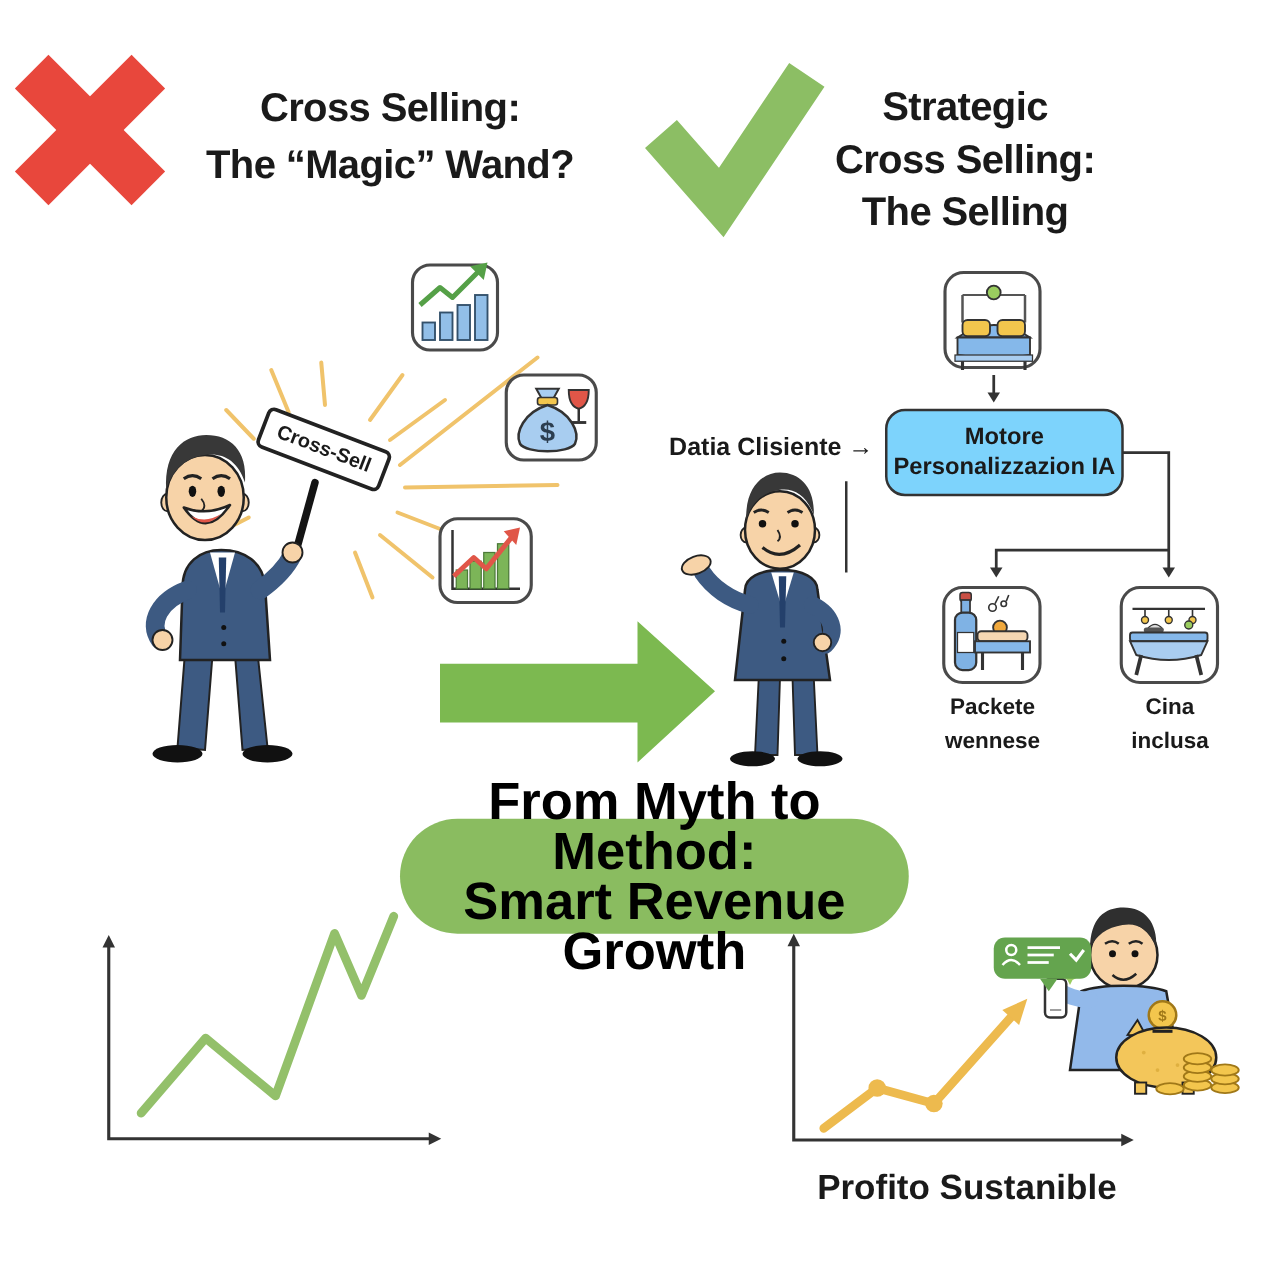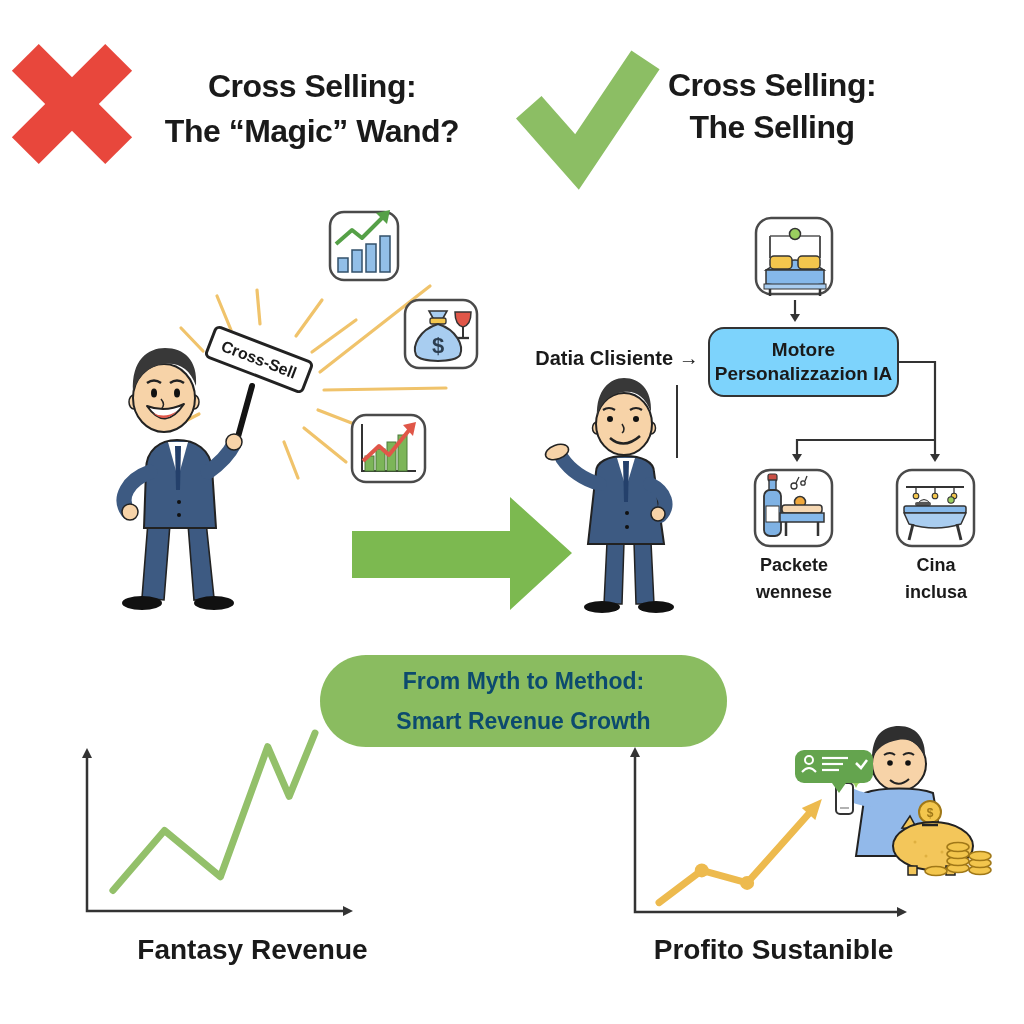--- a/index.html
+++ b/index.html
@@ -18,21 +18,21 @@
   }
   .flow-label{font-weight:bold;font-size:20px;white-space:nowrap;text-align:right;}
   .engine-box{
     background:#7dd3fc;border:2.5px solid #333;border-radius:16px;
     display:flex;flex-direction:column;align-items:center;justify-content:center;
     font-weight:bold;font-size:19px;line-height:24px;text-align:center;
   }
   .out-label{font-weight:bold;font-size:18px;line-height:27px;text-align:center;}
   .banner{
     border-radius:46px;display:flex;flex-direction:column;align-items:center;justify-content:center;
-    color:#0c4a6e;font-weight:bold;font-size:23px;line-height:40px;text-align:center;
+    color:#000000;font-weight:bold;font-size:42px;line-height:40px;text-align:center;
   }
   .chart-label{font-weight:bold;font-size:28px;text-align:center;}
 </style>
 </head>
 <body>
 
 <div id="canvas">
 
   <svg id="art" width="1024" height="1024" viewBox="0 0 1024 1024">
 
@@ -283,20 +283,21 @@
       </g>
     </g>
   </svg>
 
   <div class="abs overlay title" style="left:132px;top:64px;width:360px;">
     <div>Cross Selling:</div>
     <div>The “Magic” Wand?</div>
   </div>
 
   <div class="abs overlay title" style="left:592px;top:64px;width:360px;line-height:42px;">
+    <div>Strategic</div>
     <div>Cross Selling:</div>
     <div>The Selling</div>
   </div>
 
   <div class="abs overlay sign" style="left:206px;top:342px;">
     <span>Cross-Sell</span>
   </div>
 
   <div class="abs overlay flow-label" style="left:532px;top:347px;width:170px;text-align:center;">
     <span>Datia Clisiente</span>
@@ -316,16 +317,15 @@
   <div class="abs overlay out-label" style="left:890px;top:552px;width:92px;">
     <div>Cina</div>
     <div>inclusa</div>
   </div>
 
   <div class="abs overlay banner" style="left:320px;top:655px;width:407px;height:92px;background:#8abc60;">
     <div>From Myth to Method:</div>
     <div>Smart Revenue Growth</div>
   </div>
 
-  <div class="abs overlay chart-label" style="left:105px;top:934px;width:295px;">Fantasy Revenue</div>
   <div class="abs overlay chart-label" style="left:626px;top:934px;width:295px;">Profito Sustanible</div>
 
 </div>
 
 </body></html>

